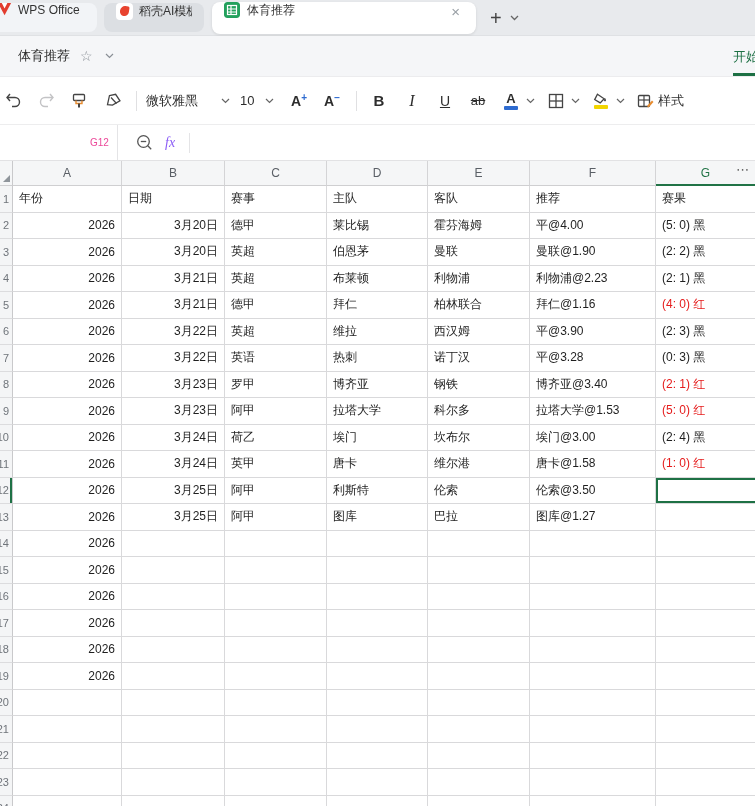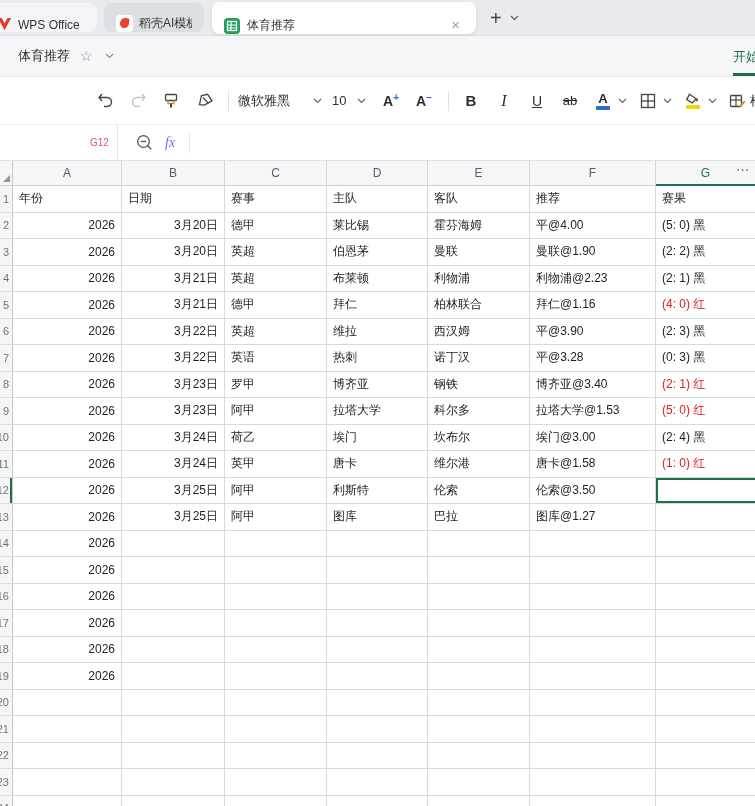--- a/index.html
+++ b/index.html
@@ -2,41 +2,41 @@
 <html><head>
 <meta charset="utf-8">
 <style>
   * { margin:0; padding:0; box-sizing:border-box; }
   html,body { width:755px; height:806px; overflow:hidden; }
   body { font-family:"Liberation Sans","DejaVu Sans",sans-serif; color:#333; background:#fff; }
   .app { position:relative; width:755px; height:806px; overflow:hidden; display:flex; flex-direction:column; }
 
   
   .tabbar { height:36px; background:#e8eaed; display:flex; align-items:center; flex:0 0 auto; border-bottom:1px solid #dfe1e4; }
-  .tab { height:29px; display:flex; align-items:flex-end; border-radius:8px; font-size:12px; color:#333; padding:0 12px; white-space:nowrap; }
+  .tab { height:29px; display:flex; align-items:flex-start; border-radius:8px; font-size:12px; color:#333; padding:0 12px; white-space:nowrap; }
   .tab-wps { background:#f2f4f7; width:97px; margin-right:7px; border-radius:0 8px 8px 0; padding-left:2px; }
   .tab-docer { background:#dcdfe3; width:100px; margin-right:8px; }
   .tab-active { background:#ffffff; width:264px; height:32px; box-shadow:0 1px 3px rgba(0,0,0,.10); }
   .tab-label { overflow:hidden; }
   .wps-logo { width:15px; height:14px; margin:0 5px 0 -4px; flex:0 0 auto; }
   .docer-ic { width:17px; height:17px; background:#fff; border-radius:4px; margin-right:6px; position:relative; flex:0 0 auto; }
   .docer-ic::after { content:""; position:absolute; left:4px; top:3px; width:9px; height:10px; background:#e8432f; border-radius:70% 20% 60% 60%; transform:rotate(8deg); }
   .sheet-ic { width:16px; height:16px; border-radius:3px; margin-right:7px; flex:0 0 auto; }
   .tab-close { margin-left:auto; color:#9aa0a6; font-size:15px; line-height:1; padding:2px 4px; cursor:default; }
   .newtab { font-size:20px; color:#444; margin-left:14px; line-height:1; font-weight:300; }
   .tabchev { margin-left:8px; display:flex; }
 
   
   .titlebar { height:41px; background:#f5f6f8; display:flex; align-items:center; padding-left:18px; position:relative; flex:0 0 auto; border-bottom:1px solid #ececee; }
   .doc-title { font-size:13px; color:#2d2d2d; margin-right:10px; }
   .star { color:#8a8f96; font-size:14px; margin-right:10px; }
   .ribbon-tab { position:absolute; left:733px; bottom:0; font-size:13px; color:#1d7044; font-weight:500; padding-bottom:7px; border-bottom:3px solid #1d7044; white-space:nowrap; }
 
   
-  .toolbar { height:47px; background:#fff; display:flex; align-items:center; padding-left:92px; flex:0 0 auto; }
+  .toolbar { height:47px; background:#fff; display:flex; align-items:center; flex:0 0 auto; }
   .tbtn { height:28px; min-width:26px; display:flex; align-items:center; justify-content:center; margin-right:7px; border-radius:4px; flex:0 0 auto; }
   .vsep { width:1px; height:20px; background:#e0e0e2; margin:0 9px 0 4px; flex:0 0 auto; }
   .fontbox { display:flex; align-items:center; justify-content:space-between; width:84px; font-size:13px; color:#2d2d2d; margin-right:10px; flex:0 0 auto; }
   .sizebox { display:flex; align-items:center; justify-content:space-between; width:34px; font-size:13px; color:#2d2d2d; margin-right:12px; flex:0 0 auto; }
   .glyph-b { font-weight:700; font-size:15px; color:#2d2d2d; }
   .glyph-i { font-style:italic; font-family:"Liberation Serif",serif; font-size:16px; color:#2d2d2d; }
   .glyph-u { text-decoration:underline; font-size:14px; color:#2d2d2d; }
   .glyph-ab { text-decoration:line-through; font-size:13px; color:#2d2d2d; }
   .fontAZ { position:relative; font-size:14px; font-weight:600; color:#2d2d2d; }
   .fontAZ sup { font-size:10px; font-weight:700; color:#2e6bd0; position:relative; top:-3px; }

